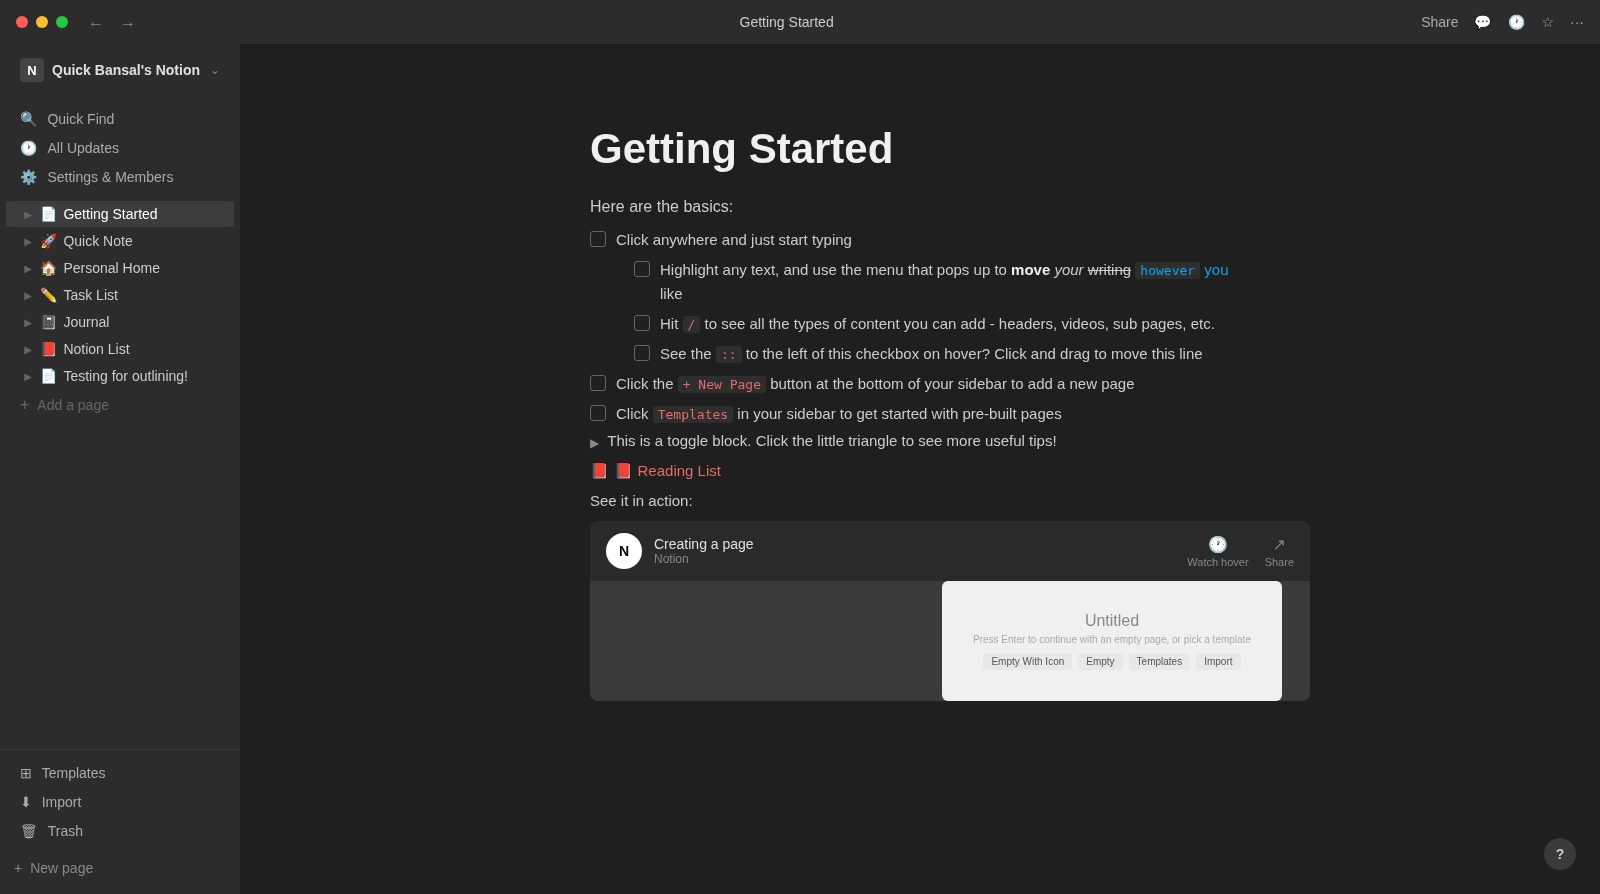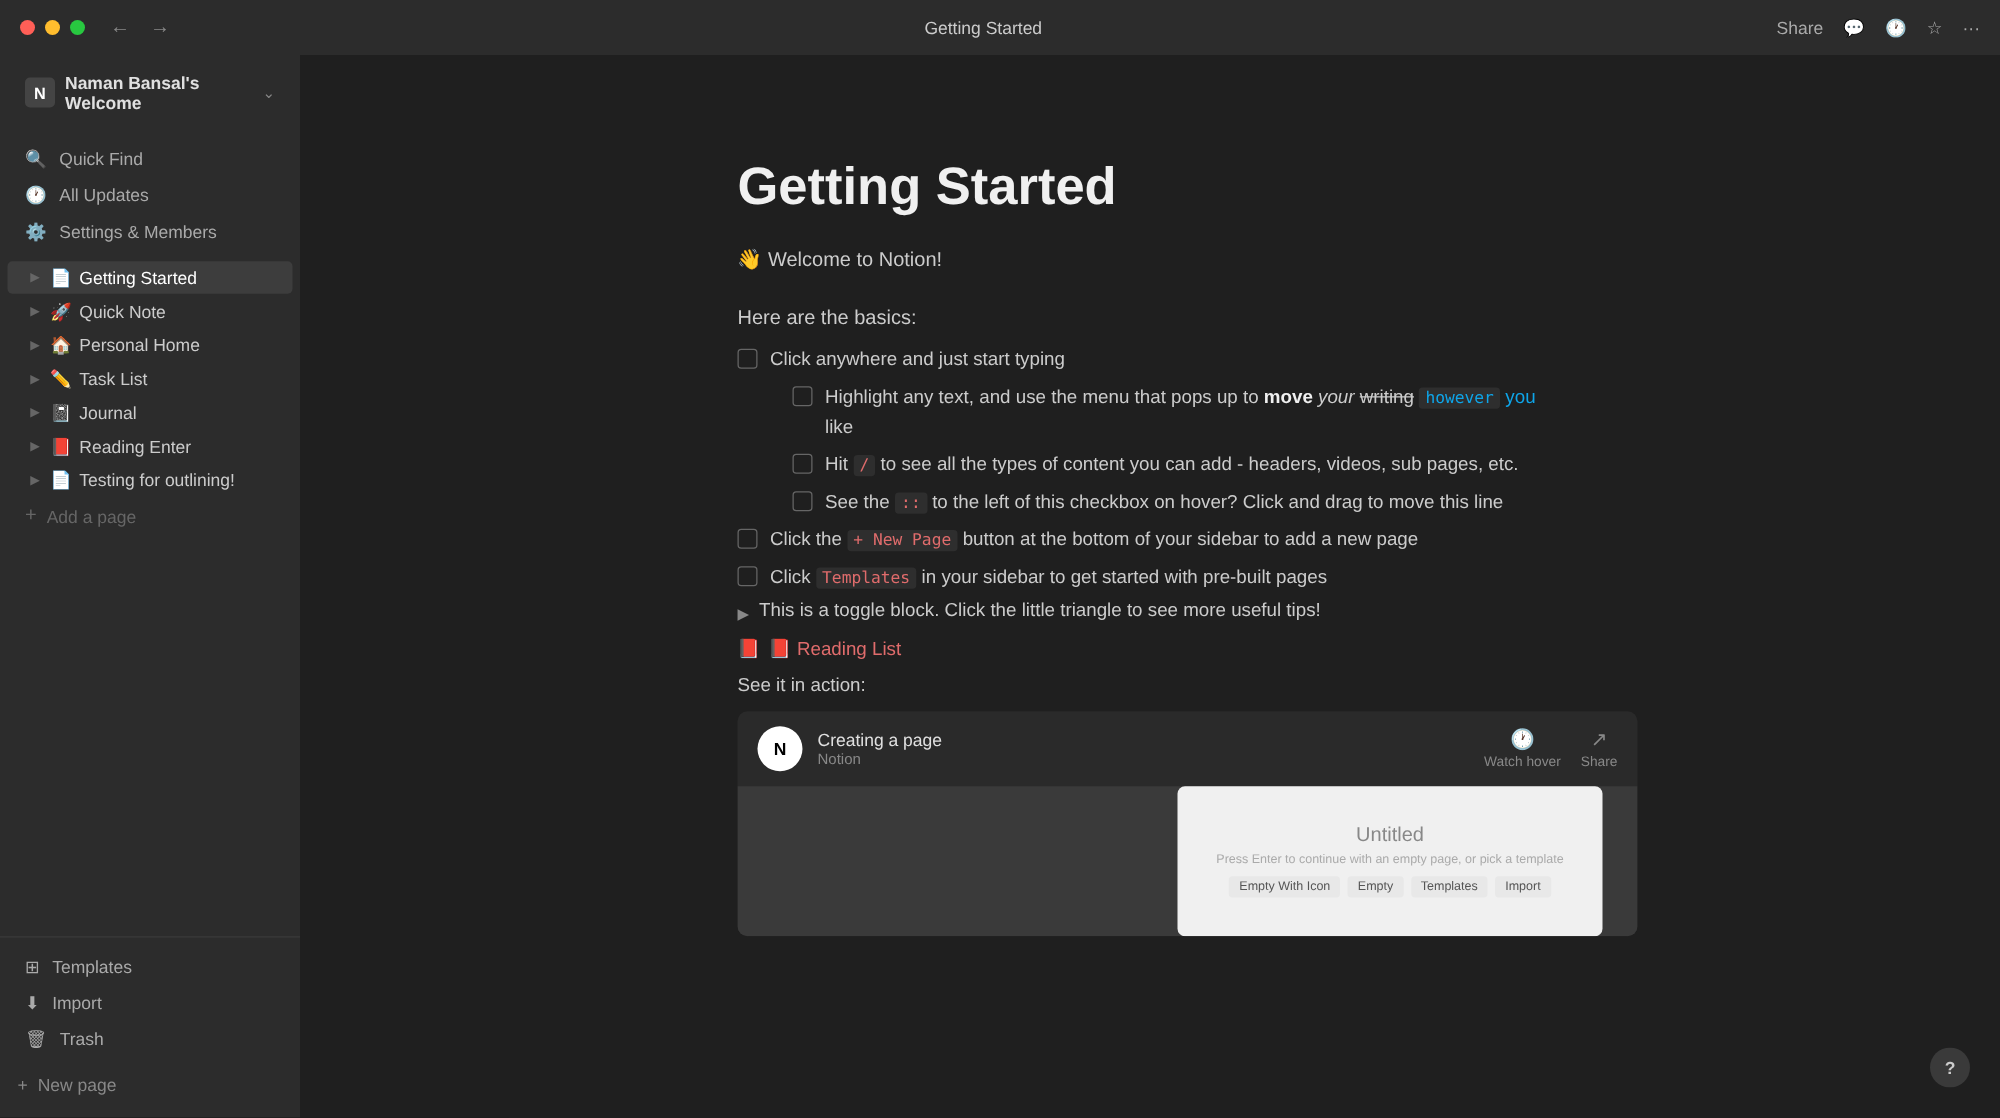--- a/index.html
+++ b/index.html
@@ -367,21 +367,21 @@
     <span>☆</span>
     <button>···</button>
   </div>
 </div>
 
 <div class="app-body">
 
   <div class="sidebar">
     <div class="sidebar-header">
       <div class="workspace-icon">N</div>
-      <span class="workspace-name">Naman Bansal's Welcome</span>
+      <span class="workspace-name">Quick Bansal's Notion</span>
       <span class="chevron-icon">⌄</span>
     </div>
 
     <div class="sidebar-section">
       <div class="sidebar-nav-item">
         <span class="nav-icon">🔍</span>
         <span>Quick Find</span>
       </div>
       <div class="sidebar-nav-item">
         <span class="nav-icon">🕐</span>
@@ -421,21 +421,21 @@
 
       <div class="sidebar-page-item">
         <span class="page-item-toggle">▶</span>
         <span class="page-item-emoji">📓</span>
         <span class="page-item-label">Journal</span>
       </div>
 
       <div class="sidebar-page-item">
         <span class="page-item-toggle">▶</span>
         <span class="page-item-emoji">📕</span>
-        <span class="page-item-label">Reading Enter</span>
+        <span class="page-item-label">Notion List</span>
       </div>
 
       <div class="sidebar-page-item">
         <span class="page-item-toggle">▶</span>
         <span class="page-item-emoji">📄</span>
         <span class="page-item-label">Testing for outlining!</span>
       </div>
 
       <div class="sidebar-add-page">
         <span style="margin-right:8px; font-size:16px;">+</span>
@@ -462,21 +462,20 @@
       <span style="margin-right:8px;">+</span>
       <span>New page</span>
     </div>
   </div>
 
   <div class="content-area">
     <div class="content-scroll">
 
       <h1 class="page-title">Getting Started</h1>
 
-      <div class="welcome-line">👋 Welcome to Notion!</div>
 
       <div class="basics-line">Here are the basics:</div>
 
       <div class="content-row-wrapper">
         <div class="row-actions">
           <button class="row-action-btn">+</button>
           <button class="row-action-btn">⠿</button>
         </div>
         <div class="content-block">
           <div class="checkbox"></div>

